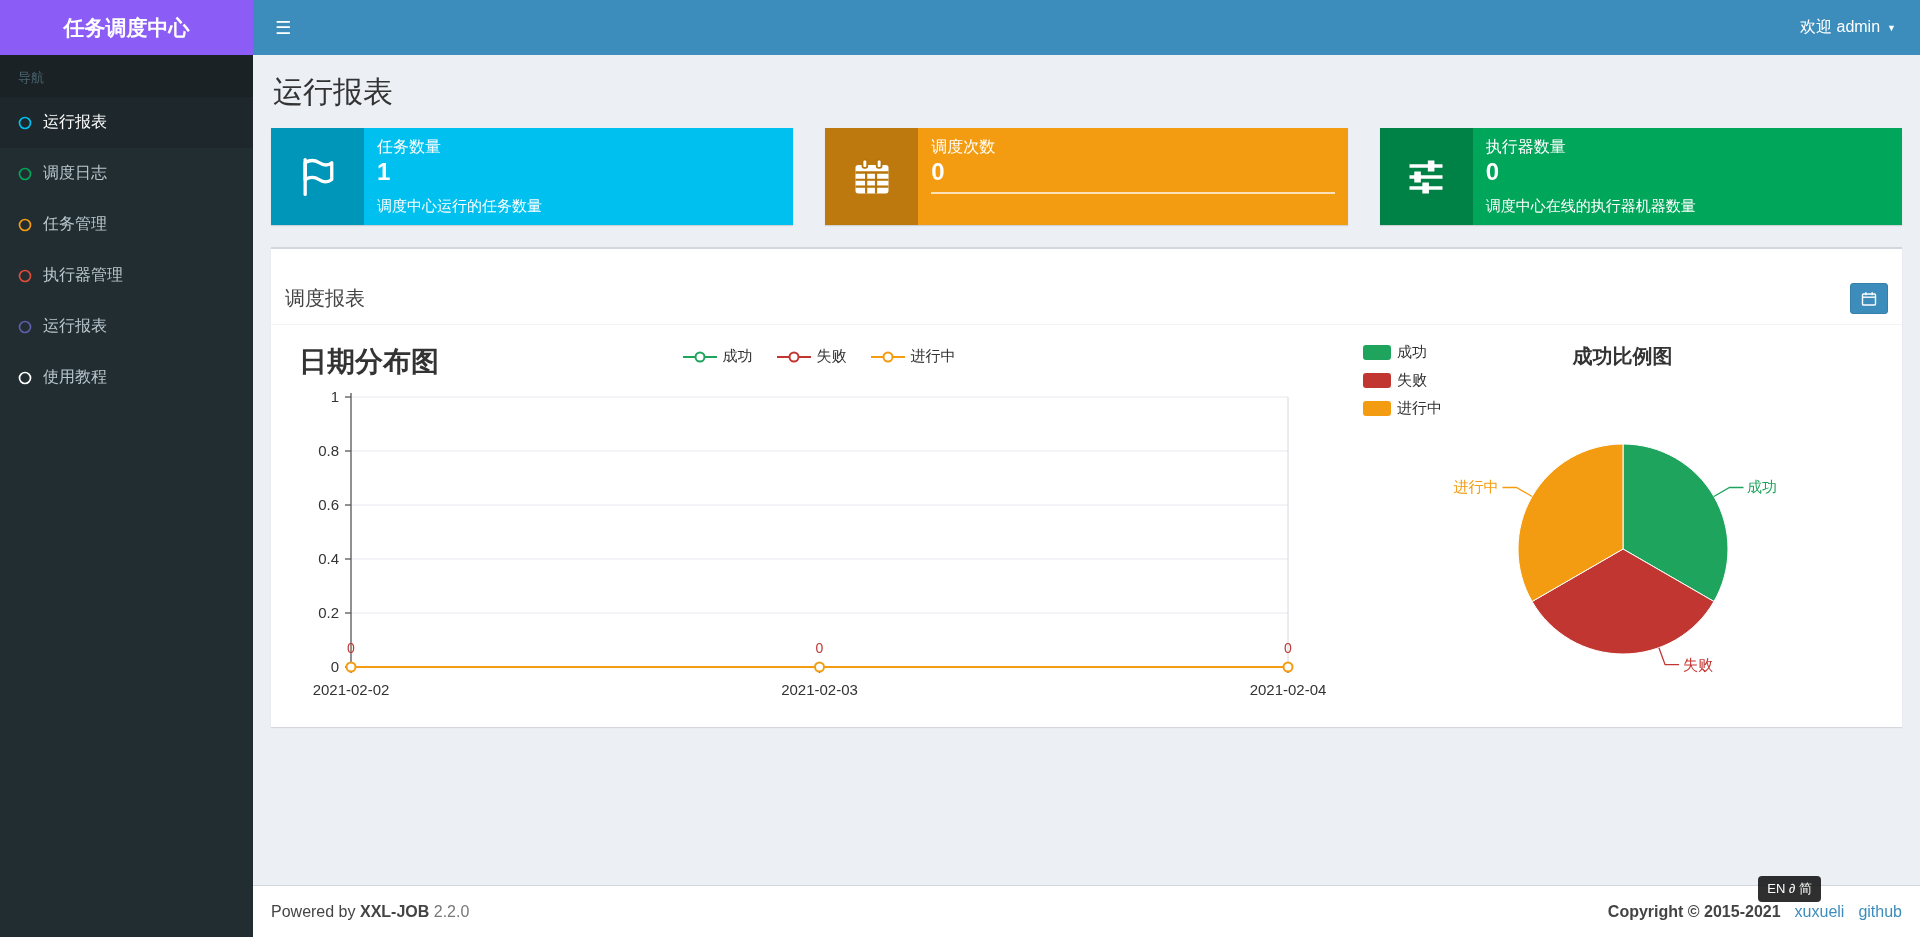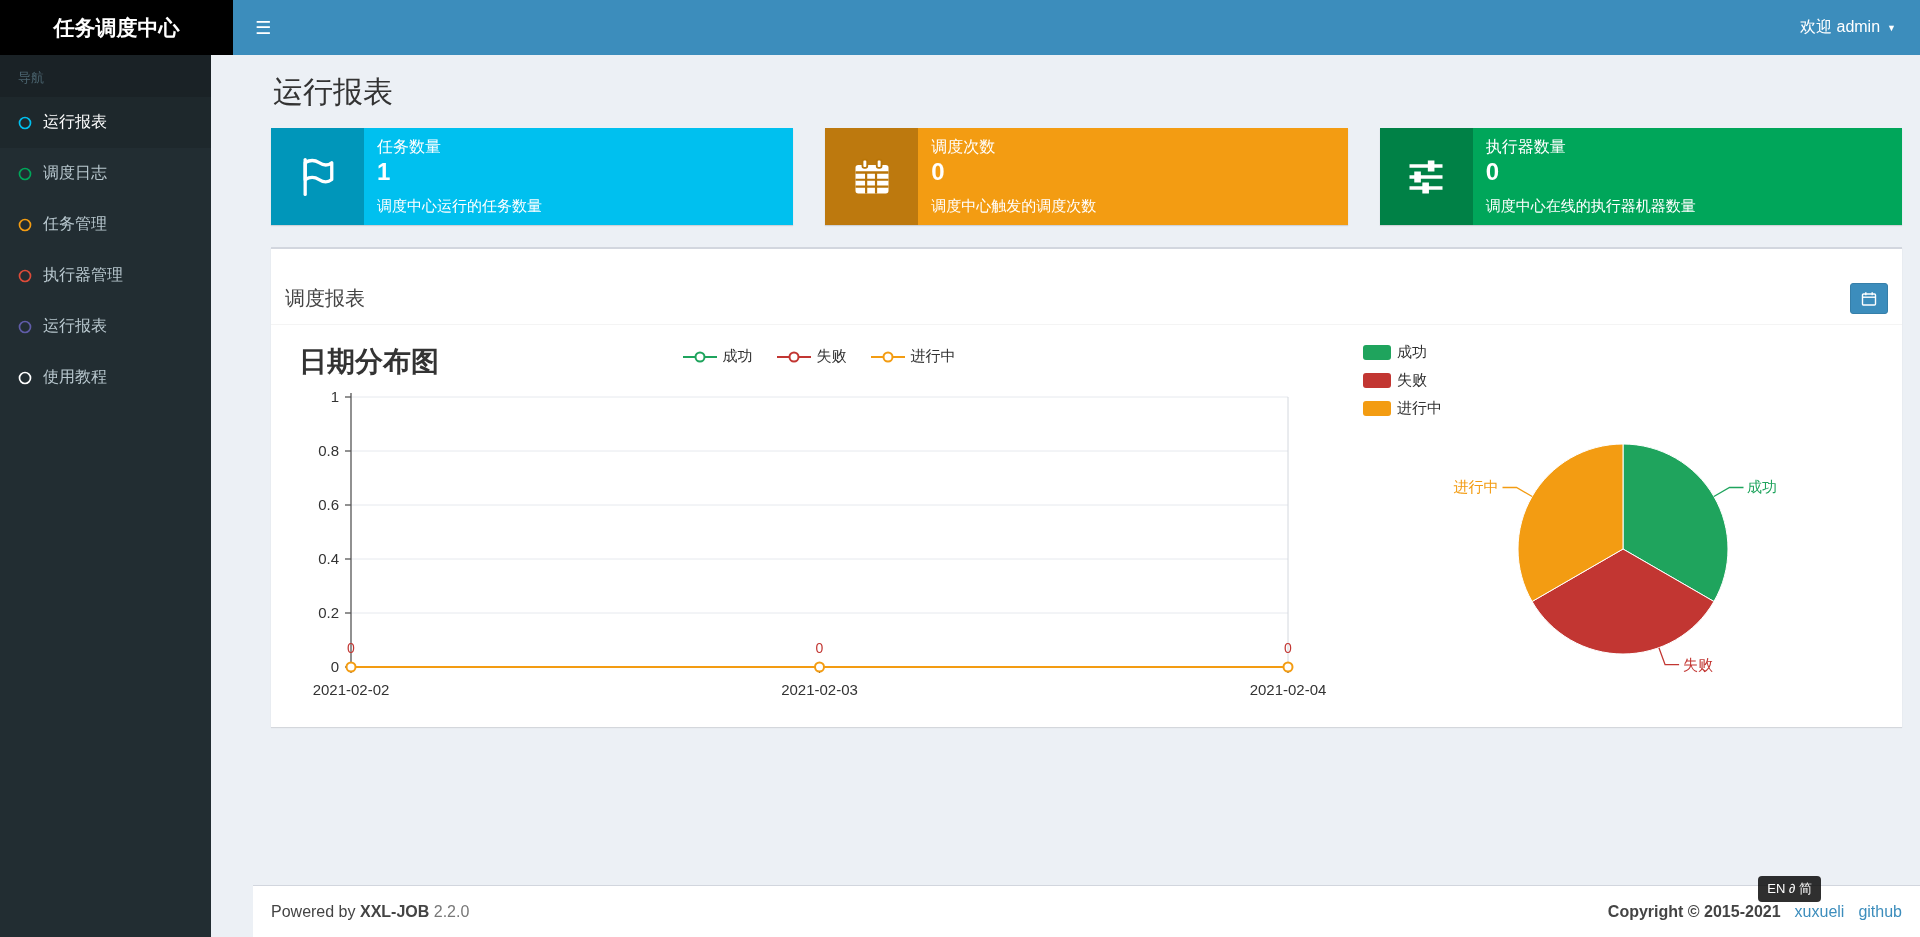--- a/index.html
+++ b/index.html
@@ -1,29 +1,29 @@
 <!DOCTYPE html>
 <html><head>
 <meta charset="utf-8">
 <style>
   * { margin:0; padding:0; box-sizing:border-box; }
   html,body { width:1920px; height:937px; overflow:hidden;
     font-family:"Liberation Sans","DejaVu Sans",sans-serif; background:#ecf0f5; }
 
   
   .topbar { position:absolute; top:0; left:0; right:0; height:55px; background:#3c8dbc; display:flex; z-index:30; }
-  .logo { width:233px; height:55px; background:#000000; color:#fff; font-size:21px; font-weight:bold;
+  .logo { width:253px; height:55px; background:#8b5cf6; color:#fff; font-size:21px; font-weight:bold;
     display:flex; align-items:center; justify-content:center; cursor:pointer; }
   .topbar-rest { flex:1; display:flex; align-items:center; justify-content:space-between; }
   .hamburger { color:#fff; font-size:18px; padding:0 22px; cursor:pointer; height:55px; display:flex; align-items:center; }
   .user-menu { color:#fff; font-size:16px; padding:0 24px; height:61px; display:flex; align-items:center; gap:7px; cursor:pointer; }
   .caret { font-size:9px; }
 
   
-  .sidebar { position:absolute; top:55px; left:0; bottom:0; width:211px; background:#222d32; z-index:20; }
+  .sidebar { position:absolute; top:55px; left:0; bottom:0; width:253px; background:#222d32; z-index:20; }
   .nav-label { padding:14px 18px 10px 18px; font-size:13px; color:#4b646f; background:#1a2226; }
   .menu-item { display:flex; align-items:center; gap:11px; padding:15px 18px; font-size:16px; color:#b8c7ce; cursor:pointer; }
   .menu-item.active { background:#1e282c; color:#fff; }
 
   
   .main { position:absolute; top:55px; left:253px; right:0; bottom:52px; background:#ecf0f5; padding:0 18px; overflow:hidden; }
   .page-title { font-size:30px; font-weight:500; color:#333; padding:17px 2px 15px 2px; }
 
   .info-row { display:flex; gap:32px; }
   .info-box { flex:1; height:97px; display:flex; color:#fff; box-shadow:0 1px 1px rgba(0,0,0,0.12); }
@@ -156,21 +156,20 @@
           <line x1="8.8" y1="9.5" x2="8.8" y2="21" stroke="#b97508" stroke-width="1.2"></line>
           <line x1="14.2" y1="9.5" x2="14.2" y2="21" stroke="#b97508" stroke-width="1.2"></line>
           <line x1="3" y1="13.5" x2="21" y2="13.5" stroke="#b97508" stroke-width="1.2"></line>
           <line x1="3" y1="17.2" x2="21" y2="17.2" stroke="#b97508" stroke-width="1.2"></line>
         </svg>
       </div>
       <div class="ib-content">
         <div class="ib-title">调度次数</div>
         <div class="ib-number">0</div>
         <div class="ib-progress"></div>
-        <div class="ib-desc">调度中心触发的调度次数</div>
       </div>
     </div>
 
     <div class="info-box ib-green">
       <div class="ib-icon">
         <svg width="44" height="44" viewBox="0 0 24 24">
           <line x1="3" y1="6" x2="21" y2="6" stroke="#fff" stroke-width="1.8"></line>
           <rect x="13" y="3" width="3.6" height="6" fill="#fff"></rect>
           <line x1="3" y1="12" x2="21" y2="12" stroke="#fff" stroke-width="1.8"></line>
           <rect x="5.6" y="9" width="3.6" height="6" fill="#fff"></rect>
@@ -269,20 +268,21 @@
           <circle cx="536.5" cy="282" r="4.5" fill="#fff" stroke-width="2" stroke="#f39c12"></circle>
           <circle cx="1005" cy="282" r="4.5" fill="#fff" stroke-width="2" stroke="#f39c12"></circle>
 
           <text class="pt-label" x="68" y="268" text-anchor="middle" fill="#c23632">0</text>
           <text class="pt-label" x="536.5" y="268" text-anchor="middle" fill="#c23632">0</text>
           <text class="pt-label" x="1005" y="268" text-anchor="middle" fill="#c23632">0</text>
         </svg>
       </div>
 
       <div class="chart-right">
+        <div class="chart-title-right">成功比例图</div>
 
         <div class="legend-pie">
           <div class="legend-item">
             <svg width="28" height="15">
               <rect x="0" y="0" width="28" height="15" rx="3" fill="#1fa45d"></rect>
             </svg>
             <span>成功</span>
           </div>
           <div class="legend-item">
             <svg width="28" height="15">

